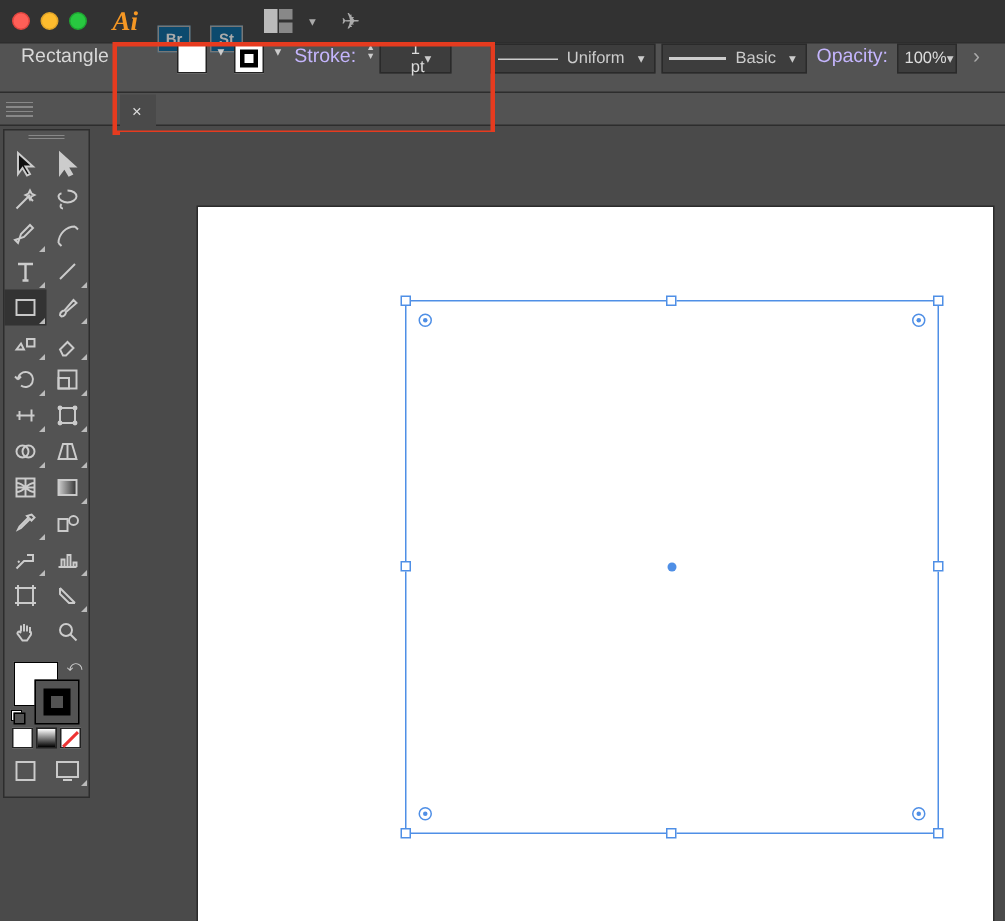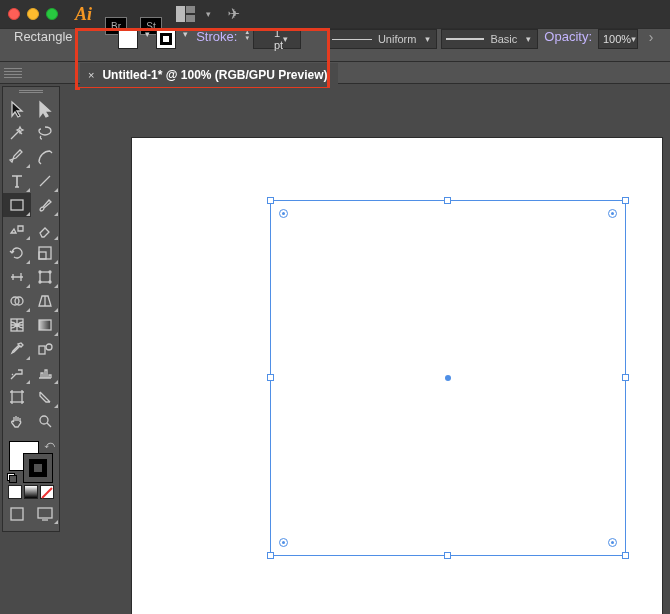--- a/index.html
+++ b/index.html
@@ -5,21 +5,21 @@
   * { box-sizing: border-box; margin: 0; padding: 0; font-family: "Helvetica Neue", Arial, sans-serif; }
   body { background: #4a4a4a; width: 670px; height: 614px; overflow: hidden; position: relative; }
 
   
   .titlebar { height: 28px; background: #323232; display: flex; align-items: center; padding: 12px 8px; gap: 7px; }
   .tb-circle { width: 12px; height: 12px; border-radius: 50%; }
   .tb-red    { background: #ff5f57; border: 1px solid #e24640; }
   .tb-yellow { background: #febc2e; border: 1px solid #e0a428; }
   .tb-green  { background: #28c840; border: 1px solid #1fa532; }
   .ai-logo   { margin-left: 10px; font-family: Georgia, serif; font-weight: bold; font-style: italic; font-size: 18px; color: #f59724; }
-  .tb-box    { width: 22px; height: 18px; border: 1px solid #777; display:flex; align-items:center; justify-content:center; color:#aaa; font-size:10px; font-weight:normal; margin-left:6px; background:#000000;margin-top:24px;}
+  .tb-box    { width: 22px; height: 18px; border: 1px solid #777; display:flex; align-items:center; justify-content:center; color:#aaa; font-size:10px; font-weight:bold; margin-left:6px; background:#0c4a6e;margin-top:24px;}
   .tb-grid   { width: 22px; height: 18px; margin-left:6px; display:flex; align-items:center; }
   .tb-grid svg { width:22px; height:18px; }
   .tb-caret  { color:#aaa; font-size:9px; margin-left:2px; }
   .tb-rocket { margin-left:10px; color:#aaa; font-size:15px; }
 
   
   .controlbar { height: 34px; background: #535353; display:flex; align-items:flex-start; padding:0 10px; gap:4px; color:#ddd; font-size:12px; border-top:1px solid #2d2d2d; border-bottom:1px solid #2d2d2d;}
   .ctl-label { color:#d8d8d8; margin-right: auto; font-size:13px; padding-left:4px;}
   .swatch { width:20px; height:20px; border:1px solid #222; position:relative;}
   .swatch-white { background:#fff; }
@@ -148,21 +148,20 @@
   <span class="right-arrow">›</span>
 </div>
 
 <div class="panelstrip">
   <span class="grip"></span>
 </div>
 
 <div class="doctab-row">
   <div class="doctab">
     <span class="x">×</span>
-    <span>Untitled-1* @ 100% (RGB/GPU Preview)</span>
   </div>
 </div>
 
 <div class="hl"></div>
 
 <div class="toolbar">
   <div class="tool-grip">
       <div></div>
     </div>
   <div class="tool-grid" id="toolgrid">

